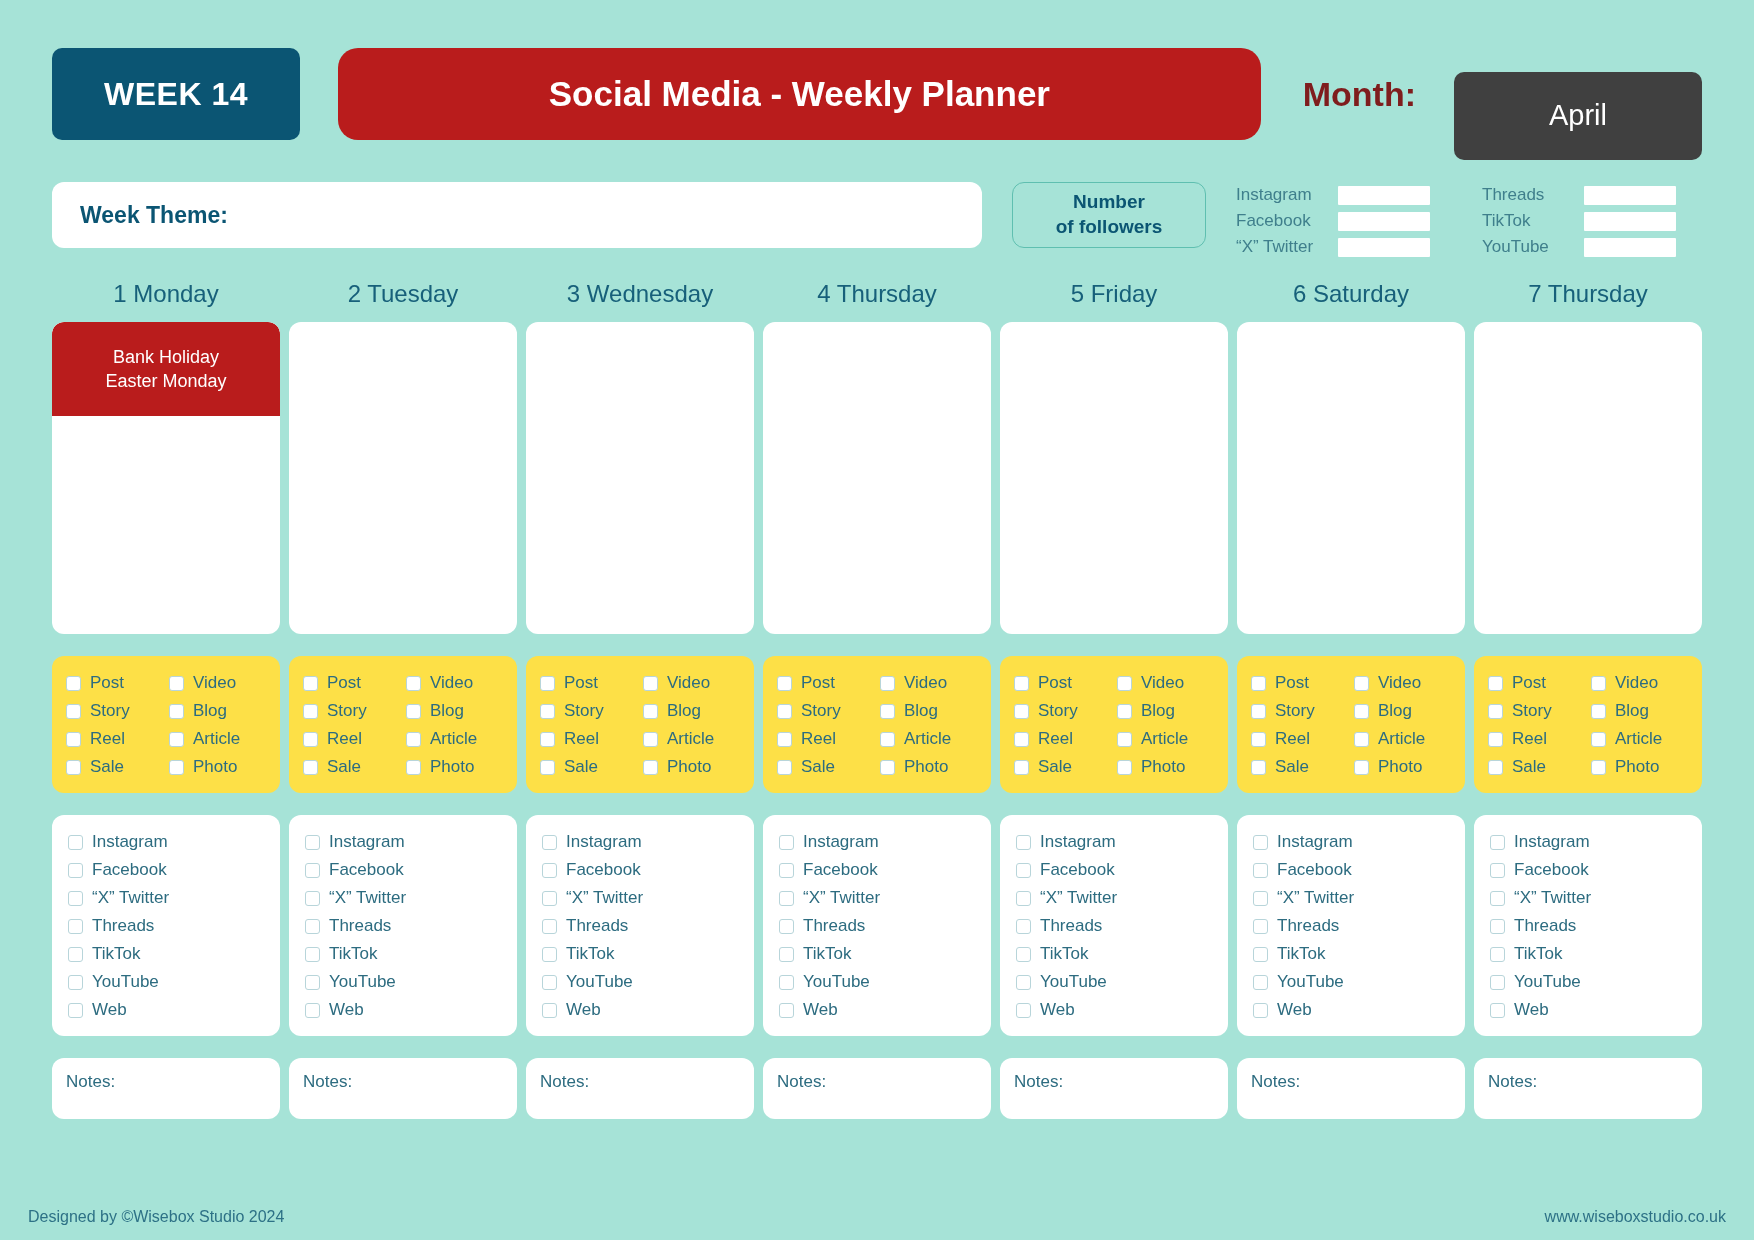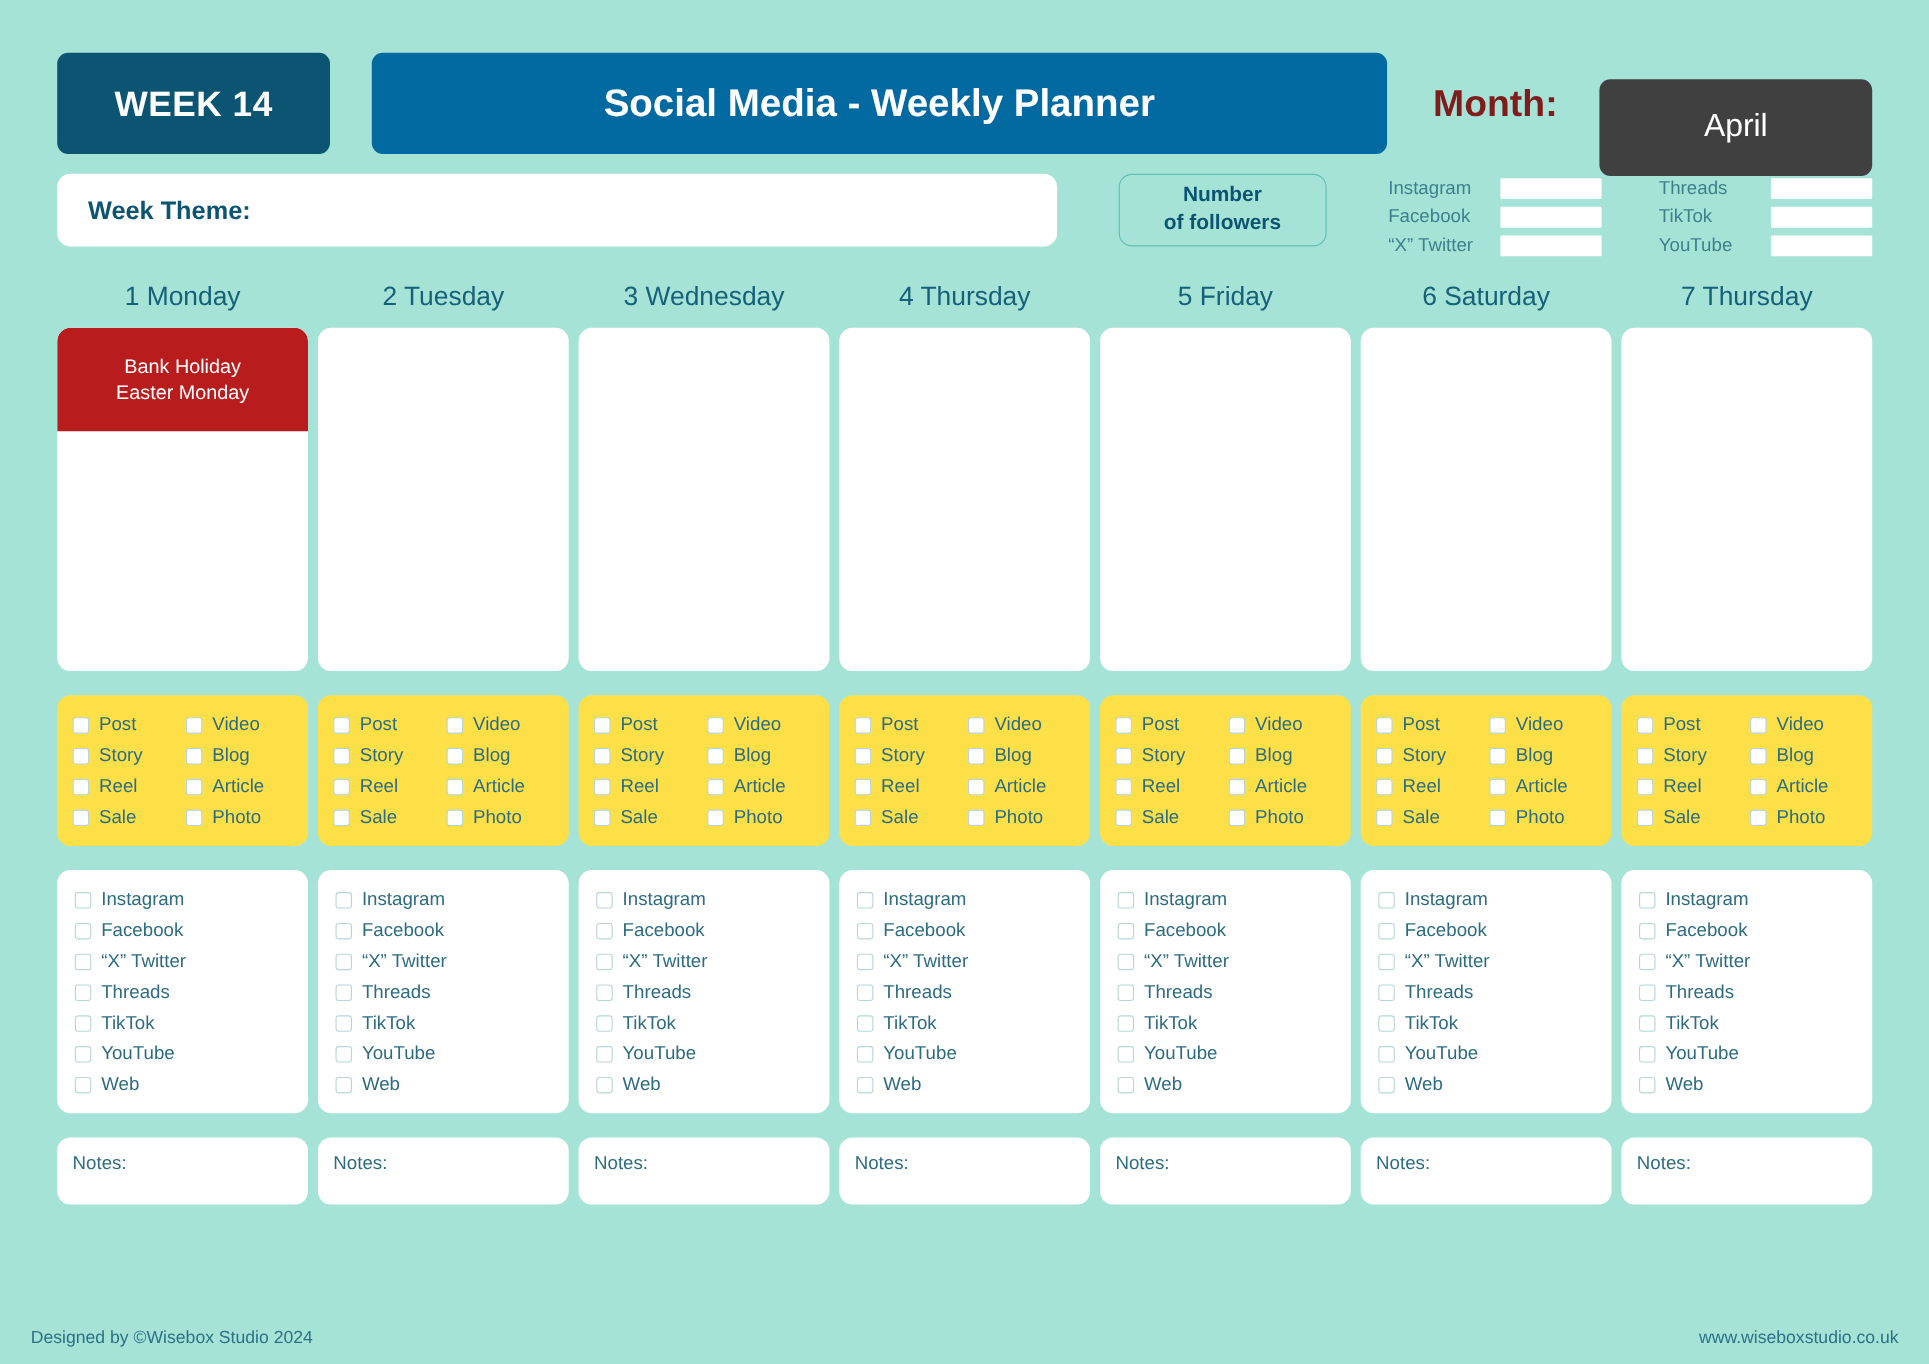--- a/index.html
+++ b/index.html
@@ -36,23 +36,23 @@
     width: 248px;
     display: flex;
     align-items: center;
     justify-content: center;
     font-size: 32px;
     font-weight: bold;
     letter-spacing: 0.5px;
   }
 
   .title-bar {
-    background: #0369a1;
+    background: #b91c1c;
     color: #ffffff;
-    border-radius: 10px;
+    border-radius: 20px;
     height: 92px;
     flex: 1;
     display: flex;
     align-items: center;
     justify-content: center;
     font-size: 35px;
     font-weight: bold;
   }
 
   .month-label {
@@ -74,22 +74,22 @@
     justify-content: center;
     font-size: 29px;
     font-weight: 300;
     margin-top: 43px;
   }
 
   
   .subheader-row {
     display: flex;
     align-items: flex-start;
-    gap: 56px;
-    margin-top: 18px;
+    gap: 30px;
+    margin-top: 42px;
     height: 70px;
   }
 
   .week-theme {
     background: #ffffff;
     border-radius: 12px;
     width: 930px;
     height: 66px;
     display: flex;
     align-items: center;

